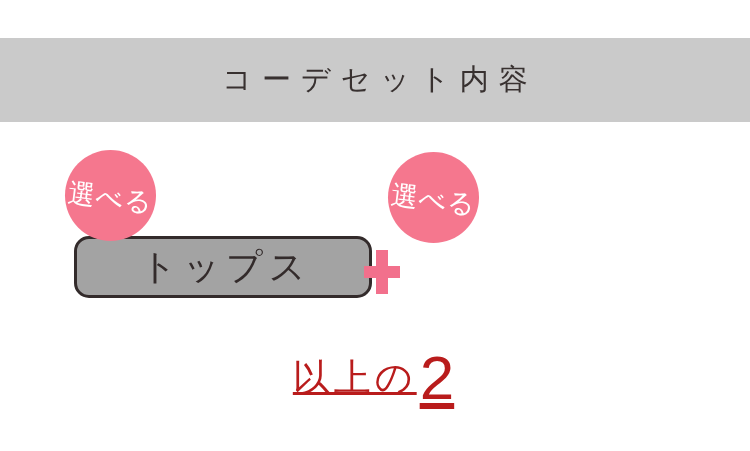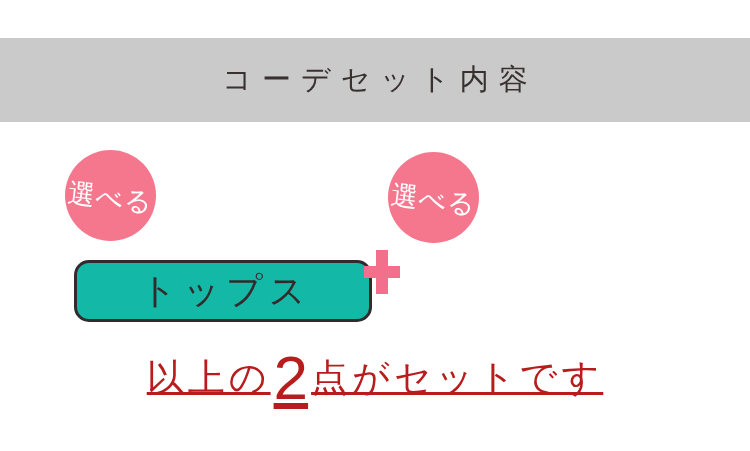--- a/index.html
+++ b/index.html
@@ -53,28 +53,27 @@
     font-size: 27px;
     letter-spacing: 1px;
     transform: rotate(7deg) translateY(2px);
     white-space: nowrap;
   }
   
   .slot {
     position: absolute;
     top: 236px;
     height: 56px;
-    background: #14b8a6;
+    background: #a3a3a3;
     border: 3px solid #332b2b;
     border-radius: 15px;
     z-index: 1;
     display: flex;
     align-items: center;
     justify-content: center;
-    margin-top: 24px;
   }
   .slot-1 { left: 74px;  width: 292px; }
   .slot-2 { left: 402px; width: 280px; }
   .slot-label {
     font-size: 36px;
     color: #332b2b;
     letter-spacing: 6px;
     text-indent: 6px;
     white-space: nowrap;
   }
@@ -130,16 +129,15 @@
     <span class="slot-label">トップス</span>
   </div>
 
 
   <div class="plus-bar plus-h"></div>
   <div class="plus-bar plus-v"></div>
 
   <div class="footer-line">
     <span class="footer-text">以上の</span>
     <span class="footer-count">2</span>
-    <span class="footer-text">点がセットです</span>
   </div>
 
 </div>
 
 </body></html>

